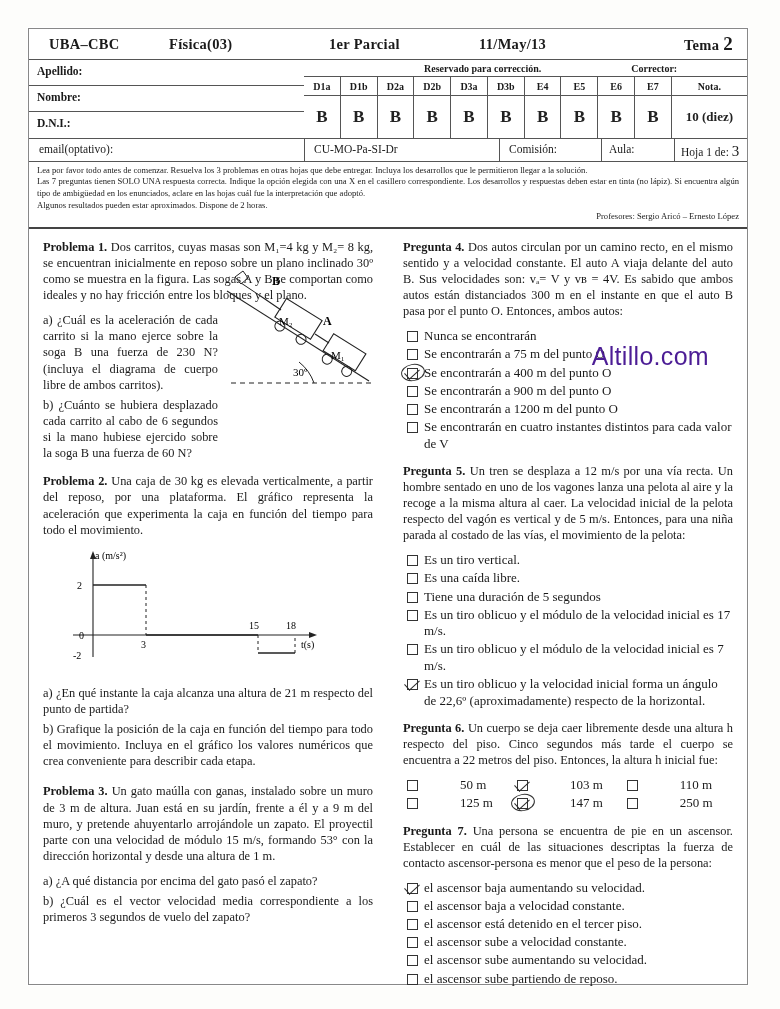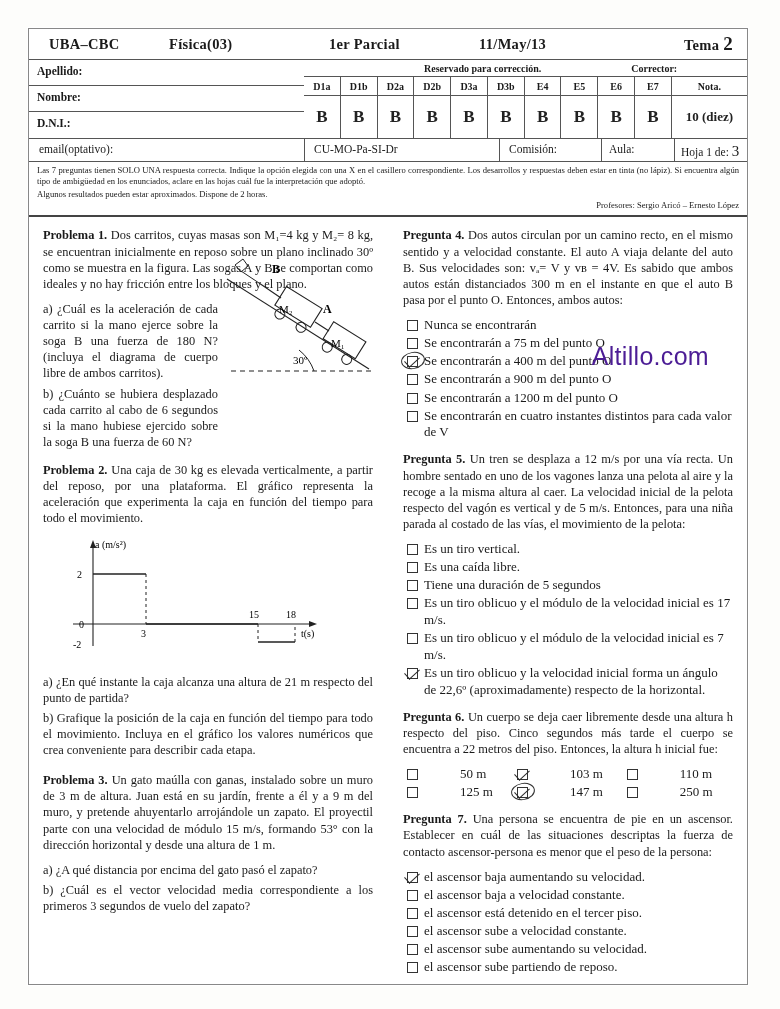--- a/index.html
+++ b/index.html
@@ -201,36 +201,37 @@
       <span class="he-sep3"></span>
       <span class="he-aula">Aula:</span>
       <span class="he-sep4"></span>
       <span class="he-hoja">
         <span>Hoja 1 de:</span>
         <span class="hw">3</span>
       </span>
     </div>
 
     <div class="hdr-note">
+      <div>Lea por favor todo antes de comenzar. Resuelva los 3 problemas en otras hojas que debe entregar. Incluya los desarrollos que le permitieron llegar a la solución.</div>
       <div>Las 7 preguntas tienen SOLO UNA respuesta correcta. Indique la opción elegida con una X en el casillero correspondiente. Los desarrollos y respuestas deben estar en tinta (no lápiz). Si encuentra algún tipo de ambigüedad en los enunciados, aclare en las hojas cuál fue la interpretación que adoptó.</div>
       <div class="last">Algunos resultados pueden estar aproximados. Dispone de 2 horas.</div>
       <div style="text-align:right;">Profesores: Sergio Aricó – Ernesto López</div>
     </div>
 
     <div class="cols">
 
       <div class="col colL">
 
         <div class="p1wrap">
           <p class="par">
             <span class="ttl">Problema 1.</span>
             <span>Dos carritos, cuyas masas son M₁=4 kg y M₂= 8 kg, se encuentran inicialmente en reposo sobre un plano inclinado 30º como se muestra en la figura. Las sogas A y B se comportan como ideales y no hay fricción entre los bloques y el plano.</span>
           </p>
           <div class="p1text">
-            <p class="hang">a) ¿Cuál es la aceleración de cada carrito si la mano ejerce sobre la soga B una fuerza de 180 N? (incluya el diagrama de cuerpo libre de ambos carritos).</p>
+            <p class="hang">a) ¿Cuál es la aceleración de cada carrito si la mano ejerce sobre la soga B una fuerza de 230 N? (incluya el diagrama de cuerpo libre de ambos carritos).</p>
             <p class="hang">b) ¿Cuánto se hubiera desplazado cada carrito al cabo de 6 segundos si la mano hubiese ejercido sobre la soga B una fuerza de 60 N?</p>
           </div>
 
           <div class="p1fig">
             <svg width="160" height="210" viewBox="0 0 160 210">
 
               <line x1="8" y1="58" x2="150" y2="148" stroke="#222" stroke-width="1.2"></line>
               <line x1="12" y1="150" x2="152" y2="150" stroke="#222" stroke-width="1.2" stroke-dasharray="5,4"></line>
               <path d="M95,150 A 46 46 0 0 0 80,129" fill="none" stroke="#222" stroke-width="1"></path>
               <text x="74" y="143" font-size="11" font-family="Liberation Serif, serif">30º</text>

